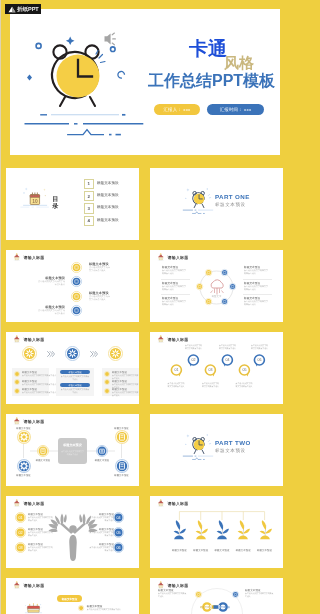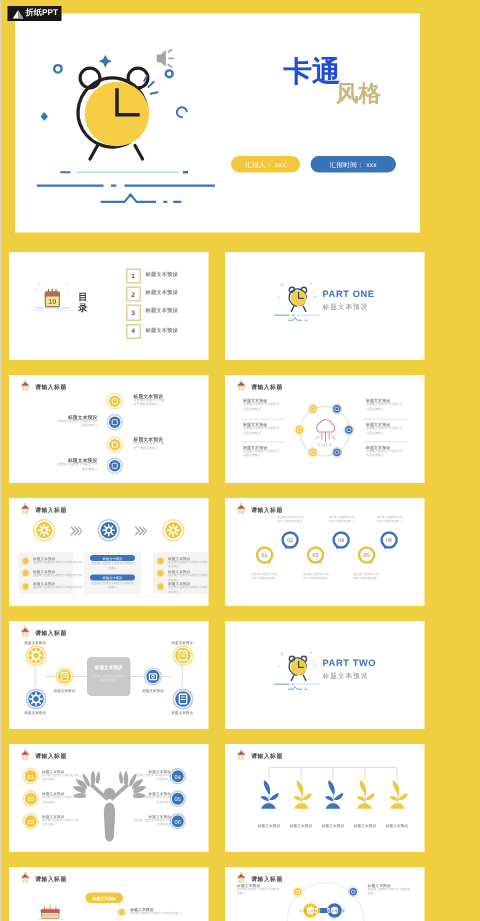--- a/index.html
+++ b/index.html
@@ -63,20 +63,21 @@
       <path d="M102 5.8 L105.4 5.8" stroke="#3b73b9" stroke-width="1.7"></path>
       <path d="M4.5 14.8 L49 14.8" stroke="#3b73b9" stroke-width="1.5"></path>
       <path d="M54 14.8 L57.5 14.8" stroke="#3b73b9" stroke-width="1.5"></path>
       <path d="M63 14.8 L123.3 14.8" stroke="#3b73b9" stroke-width="1.5"></path>
       <path d="M47.1 25.6 L63 25.6 L67 20.6 L71 25.6 L84 25.6" stroke="#3b73b9" stroke-width="1.4" fill="none" stroke-linejoin="round"></path>
       <path d="M89 25.6 L91.5 25.6" stroke="#3b73b9" stroke-width="1.6"></path>
       <path d="M95.5 25.6 L100.9 25.6" stroke="#3b73b9" stroke-width="1.6"></path>
     </svg>
     <div class="cv-t1 abs" style="left:179px;top:31px;color:#1d4ed8;font-size:19px;line-height:17px;">卡通</div>
     <div class="cv-t1 abs" style="left:214px;top:46px;color:#c9b77e;font-size:15px;line-height:15px;">风格</div>
+    <div class="cv-t2 abs" style="left:138px;top:62px;font-size:16px;">工作总结PPT模板</div>
     <div class="pill pill-y abs" style="left:144px;top:95px;">汇报人： xxx</div>
     <div class="pill pill-b abs" style="left:197px;top:95px;">汇报时间： xxx</div>
   </div>
   <div class="slide sl" style="left:6px;top:168px;height:72px;">
     <svg class="abs" style="left:13px;top:16px;" width="42" height="32" viewBox="0 0 92 72">
       <path d="M8 48 L62 48" stroke="#b8d2ee" stroke-width="1.4"></path>
       <path d="M2 52 L22 52 M27 52 L32 52 M38 52 L66 52" stroke="#d6e6f7" stroke-width="1.2"></path>
       <rect x="24" y="24" width="21" height="22" rx="1.5" fill="#f9e394" stroke="#9a7b52" stroke-width="1.8"></rect>
       <path d="M24 25.5 a1.5 1.5 0 0 1 1.5 -1.5 L43.5 24 a1.5 1.5 0 0 1 1.5 1.5 L45 30 L24 30 Z" fill="#d4595a" stroke="#9a7b52" stroke-width="1.8"></path>
       <path d="M29 20 L29 27 M34.5 20 L34.5 27 M40 20 L40 27" stroke="#9a7b52" stroke-width="2" stroke-linecap="round"></path>

